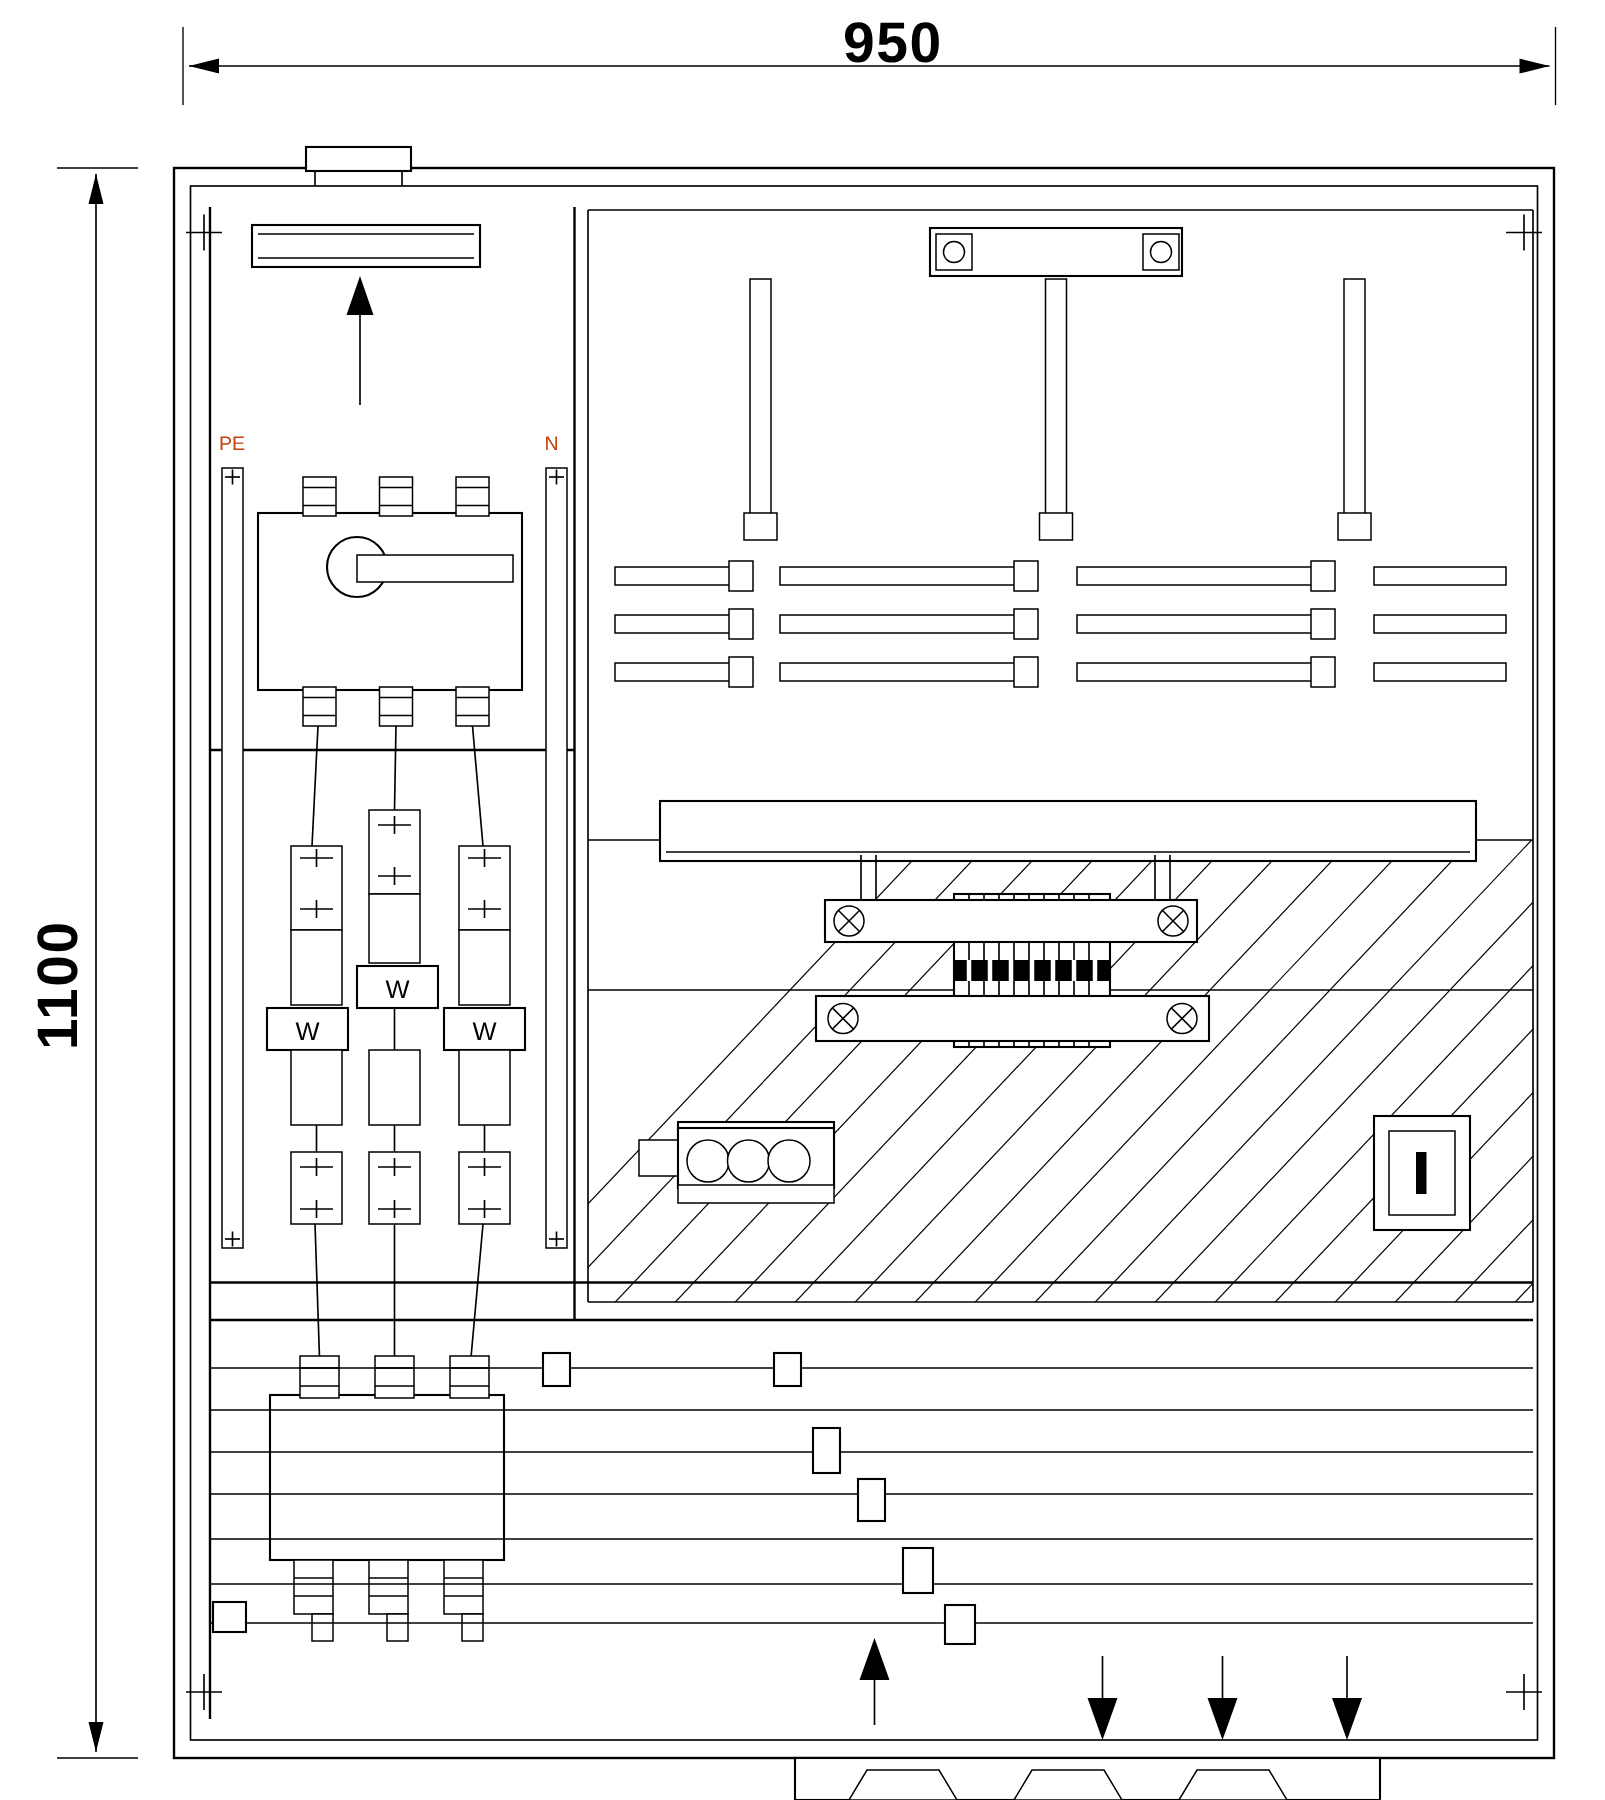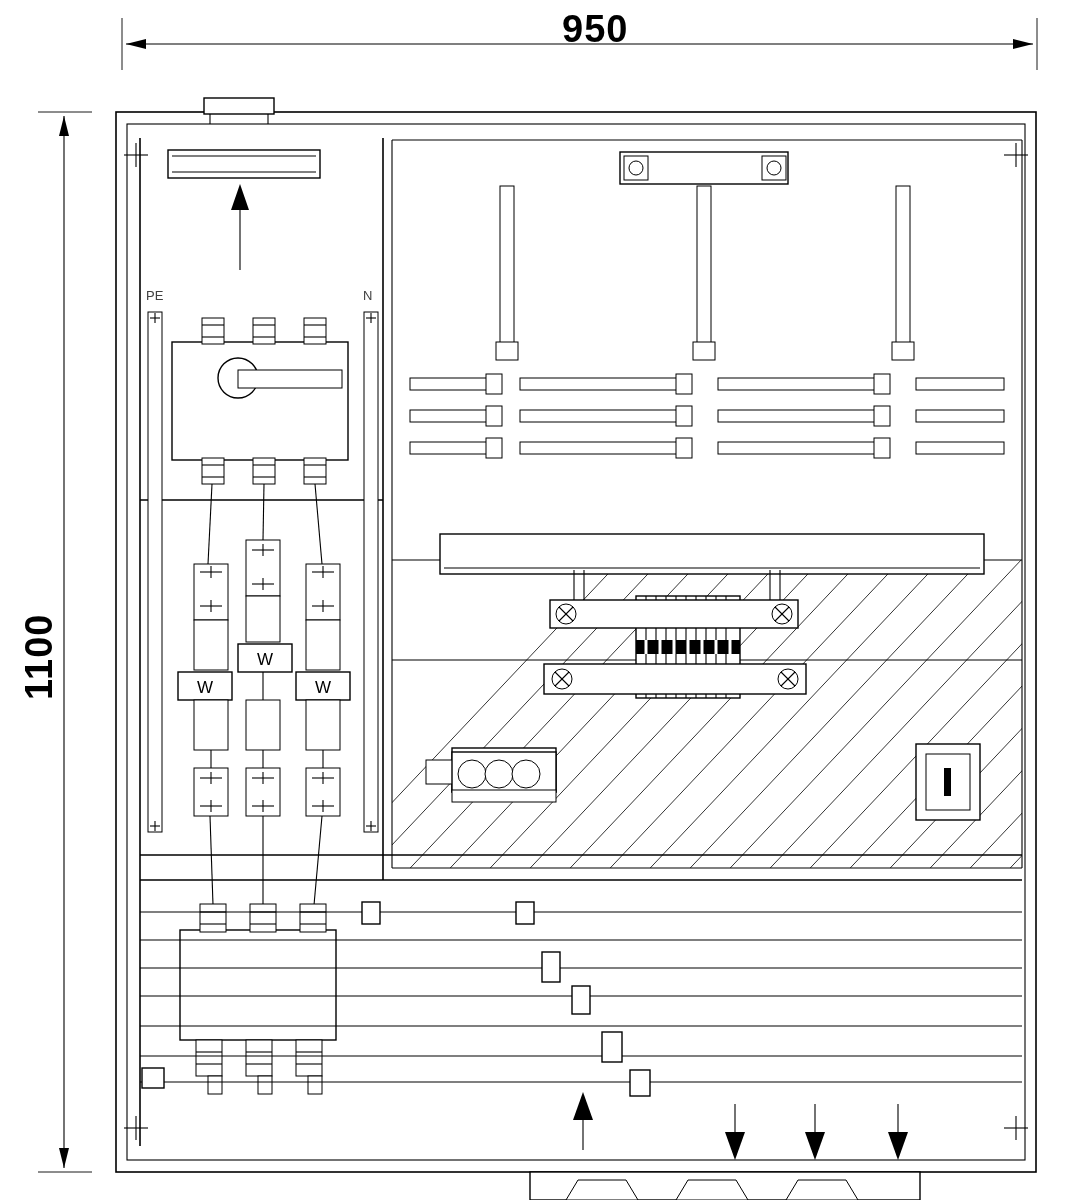--- a/index.html
+++ b/index.html
@@ -1,21 +1,21 @@
 <!DOCTYPE html>
 <html><head>
 <meta charset="utf-8">
 <style>
   html,body{margin:0;padding:0;background:#ffffff;}
   body{width:1070px;height:1200px;position:relative;font-family:"Liberation Sans",sans-serif;overflow:hidden;}
   .root{position:absolute;left:0;top:0;width:1070px;height:1200px;}
   .lbl{position:absolute;font-weight:bold;color:#000;}
   .dim-w{font-size:38px;letter-spacing:1px;}
   .dim-h{font-size:38px;letter-spacing:1px;transform:rotate(-90deg);transform-origin:left top;}
-  .txt{position:absolute;color:#404040;font-size:13px;}
+  .txt{position:absolute;color:#c2410c;font-size:13px;}
   svg{position:absolute;left:0;top:0;}
   .s{fill:none;stroke:#000;stroke-width:1.6;}
   .s2{fill:none;stroke:#000;stroke-width:1.1;}
   .thin{fill:none;stroke:#000;stroke-width:0.9;}
   .fillblk{fill:#000;stroke:none;}
   .wht{fill:#fff;stroke:#000;stroke-width:1.4;}
   .wht2{fill:#fff;stroke:#000;stroke-width:1.0;}
   .hatch{stroke:#000;stroke-width:0.8;}
 </style>
 </head>

